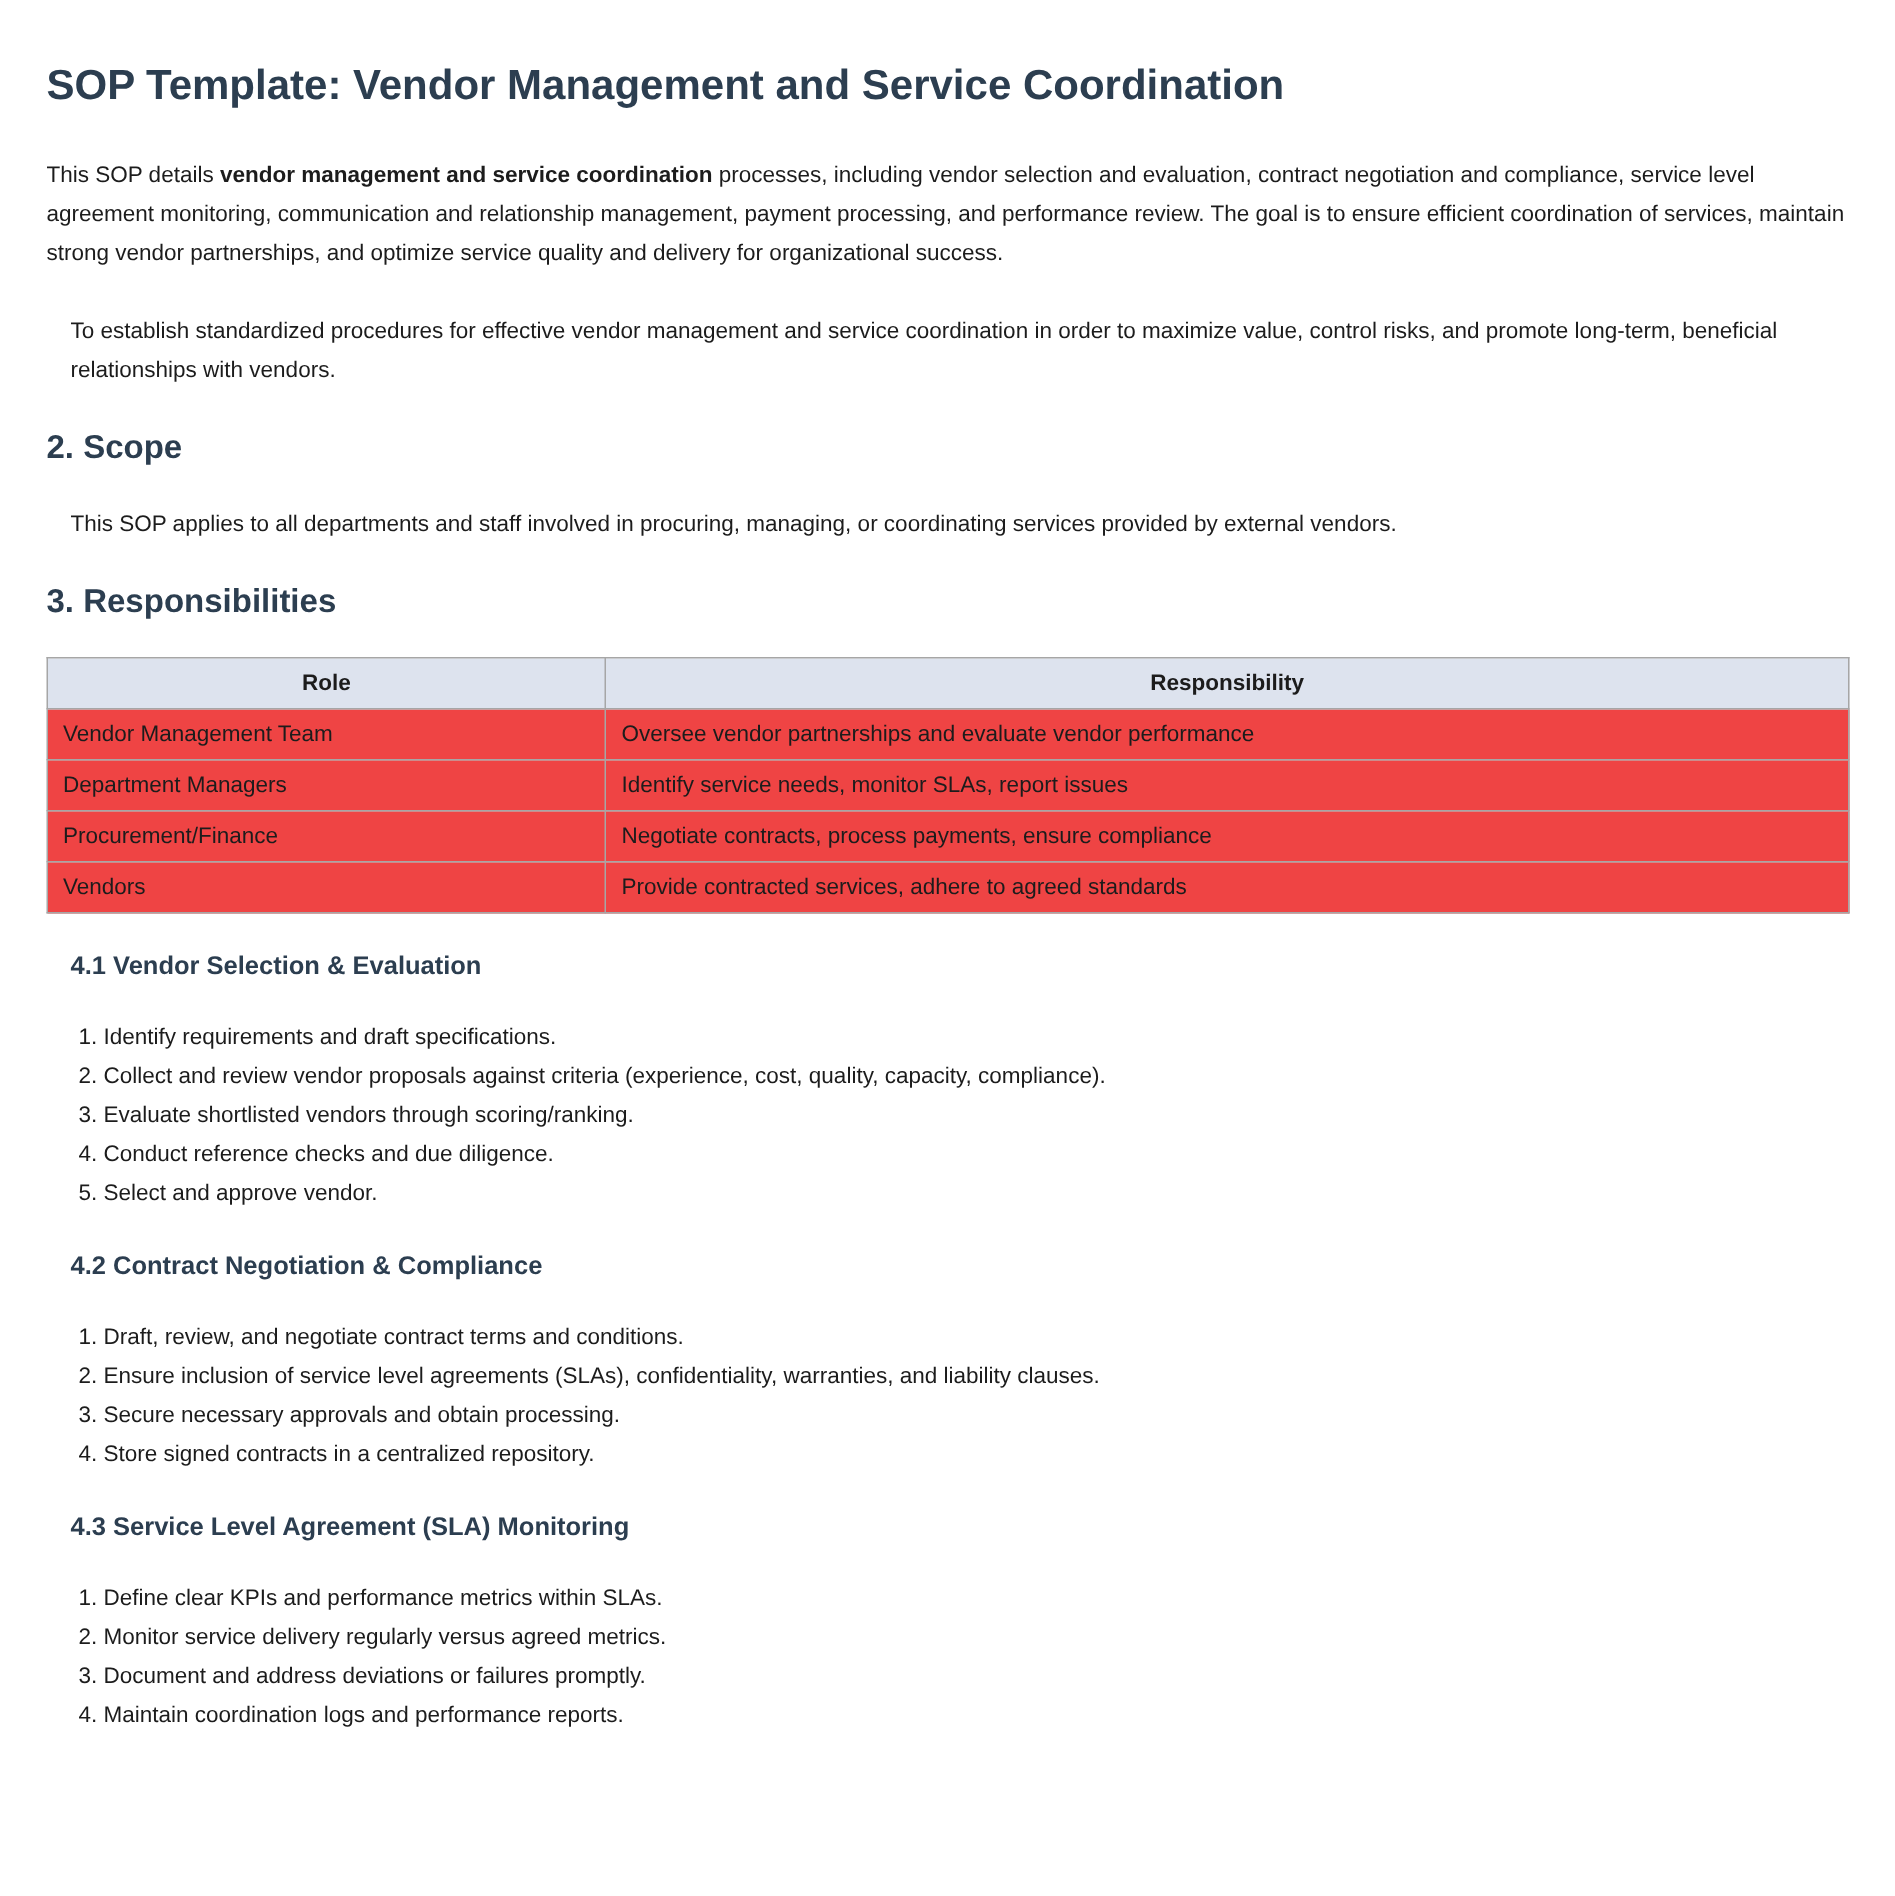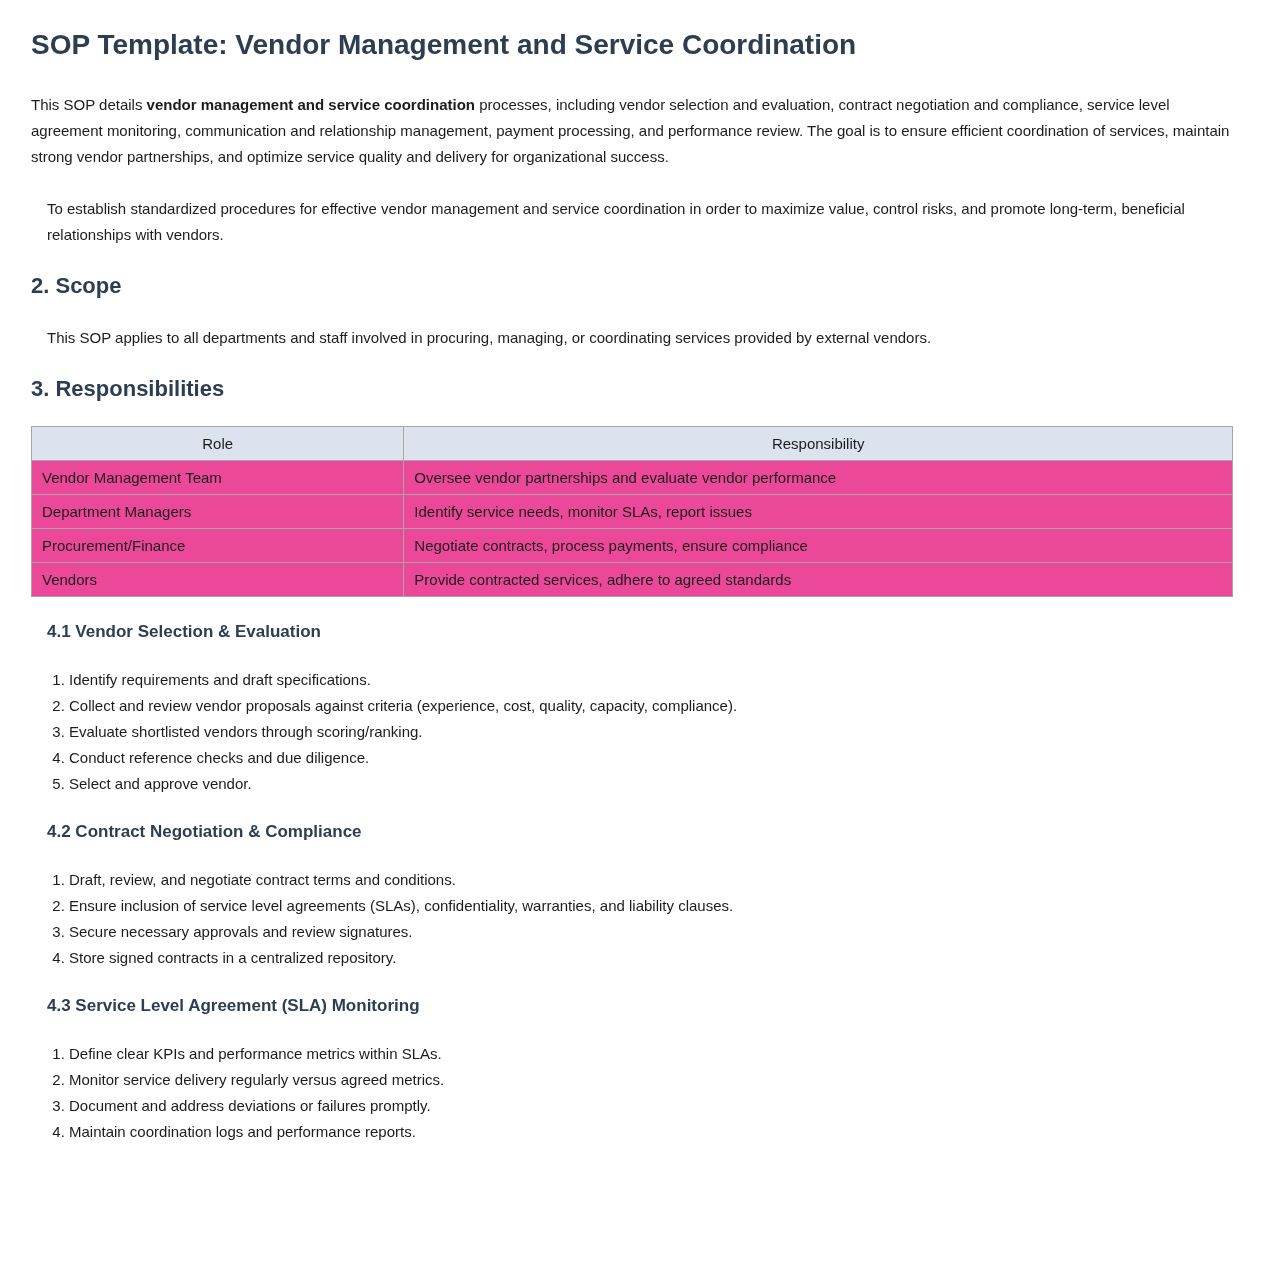--- a/index.html
+++ b/index.html
@@ -17,21 +17,21 @@
   body {
     font-family: "Liberation Sans", sans-serif;
     font-size: 15px;
     line-height: 26px;
     color: var(--text);
   }
   .page {
     width: 1263px;
     height: 1264px;
     overflow: hidden;
-    padding: 28px 30px 0 31px;
+    padding: 40px 30px 0 31px;
   }
   h1 {
     margin: 0;
     font-size: 28px;
     line-height: 34px;
     font-weight: bold;
     color: var(--heading);
   }
   p.intro { margin: 30px 0 0; }
   h2 {
@@ -50,24 +50,24 @@
   table.resp-table th,
   table.resp-table td {
     border: 1px solid var(--table-border);
     padding: 8px 10px;
     font-size: 15px;
     line-height: 17px;
     vertical-align: middle;
   }
   table.resp-table th {
     background: var(--table-header-bg);
-    font-weight: normal;
+    font-weight: bold;
     text-align: center;
   }
-  table.resp-table td { text-align: left; background: #ec4899; margin-top: 43px; }
+  table.resp-table td { text-align: left; background: #ef4444; margin-top: 43px; }
   .col-role { width: 31%; }
   h3 {
     margin: 24px 16px 0;
     font-size: 17px;
     line-height: 22px;
     font-weight: bold;
     color: var(--heading);
   }
   ol.steps {
     margin: 24px 0 0;
@@ -127,21 +127,21 @@
     <li>Collect and review vendor proposals against criteria (experience, cost, quality, capacity, compliance).</li>
     <li>Evaluate shortlisted vendors through scoring/ranking.</li>
     <li>Conduct reference checks and due diligence.</li>
     <li>Select and approve vendor.</li>
   </ol>
 
   <h3>4.2 Contract Negotiation &amp; Compliance</h3>
   <ol class="steps">
     <li>Draft, review, and negotiate contract terms and conditions.</li>
     <li>Ensure inclusion of service level agreements (SLAs), confidentiality, warranties, and liability clauses.</li>
-    <li>Secure necessary approvals and review signatures.</li>
+    <li>Secure necessary approvals and obtain processing.</li>
     <li>Store signed contracts in a centralized repository.</li>
   </ol>
 
   <h3>4.3 Service Level Agreement (SLA) Monitoring</h3>
   <ol class="steps">
     <li>Define clear KPIs and performance metrics within SLAs.</li>
     <li>Monitor service delivery regularly versus agreed metrics.</li>
     <li>Document and address deviations or failures promptly.</li>
     <li>Maintain coordination logs and performance reports.</li>
   </ol>

